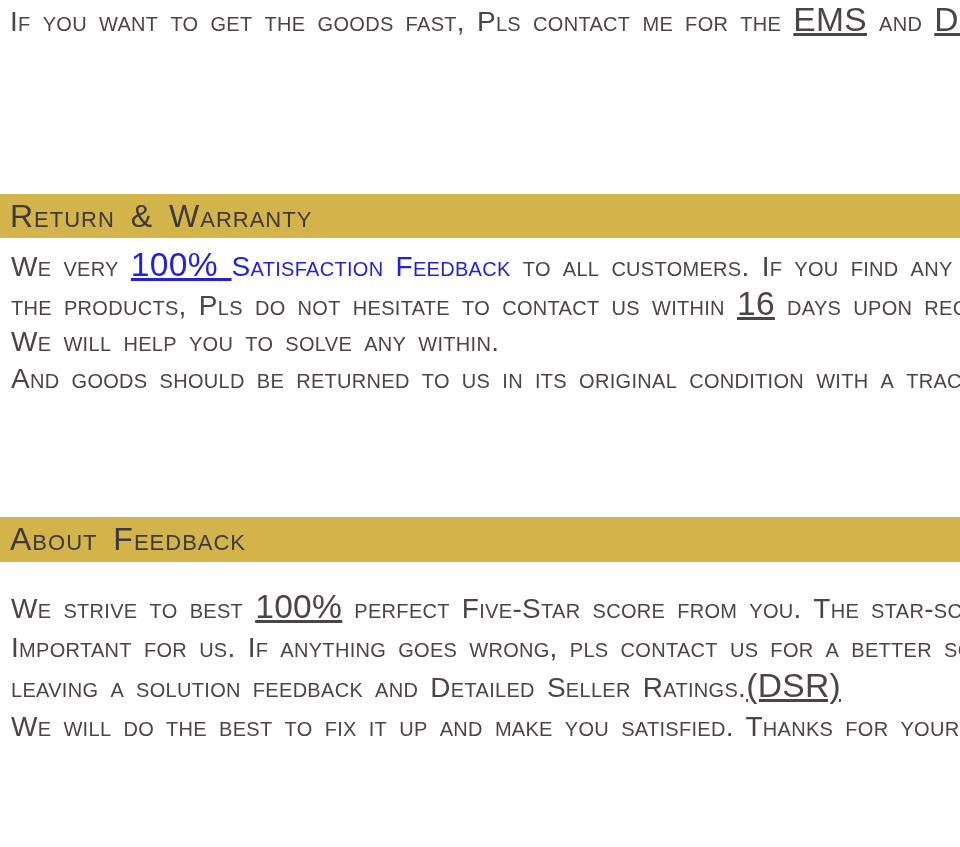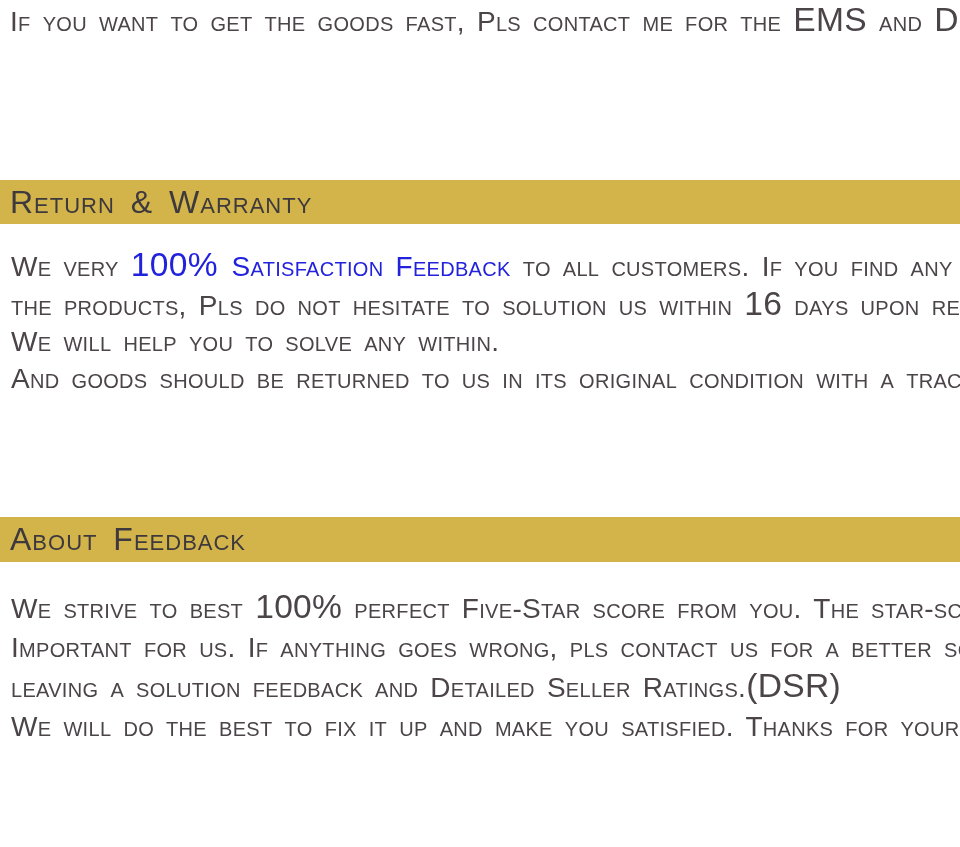--- a/index.html
+++ b/index.html
@@ -20,55 +20,55 @@
   .smallcaps{font-variant:small-caps;}
   .intro{
     position:absolute;top:0;left:10px;
     font-size:28px;line-height:40px;
     letter-spacing:0.3px;word-spacing:4px;
   }
   .banner{
     position:absolute;left:0;width:960px;
     background:var(--banner);
   }
-  .banner1{top:180px;height:44px;}
+  .banner1{top:194px;height:44px;}
   .banner2{top:517px;height:45px;}
   .banner .heading{
     font-variant:small-caps;
     font-size:32px;line-height:44px;
     padding-left:10px;
     color:var(--heading);
     letter-spacing:1px;word-spacing:6px;
   }
   .banner2 .heading{line-height:45px;}
   .para{
     position:absolute;left:11px;
     font-size:28px;
     letter-spacing:0.3px;word-spacing:4px;
   }
   .para1{top:247px;line-height:36.5px;}
   .para2{top:588px;line-height:38.5px;}
   .line{white-space:nowrap;}
-  .big{font-size:1.2em;}
+  .big{font-size:1.2em;text-decoration:underline;}
   .blue{color:var(--blue);}
 </style>
 </head>
 <body>
 
 <div class="intro smallcaps">
     <div class="line"><span>If you want to get the goods fast, Pls contact me for the </span><span class="big">EMS</span><span> and </span><span class="big">DHL</span></div>
   </div>
 
 <div class="banner banner1">
   <div class="heading">Return &amp; Warranty</div>
 </div>
 
 <div class="para para1 smallcaps">
     <div class="line"><span>We very </span><span class="big blue">100% </span><span class="blue">Satisfaction Feedback</span><span> to all customers. If you find any problem with</span></div>
-    <div class="line"><span>the products, Pls do not hesitate to solution us within </span><span class="big">16</span><span> days upon receipt of it.</span></div>
+    <div class="line"><span>the products, Pls do not hesitate to contact us within </span><span class="big">16</span><span> days upon receipt of it.</span></div>
     <div class="line"><span>We will help you to solve any within.</span></div>
     <div class="line"><span>And goods should be returned to us in its original condition with a tracking number.</span></div>
   </div>
 
 <div class="banner banner2">
   <div class="heading">About Feedback</div>
 </div>
 
 <div class="para para2 smallcaps">
     <div class="line"><span>We strive to best </span><span class="big">100%</span><span> perfect Five-Star score from you. The star-scores are very</span></div>

